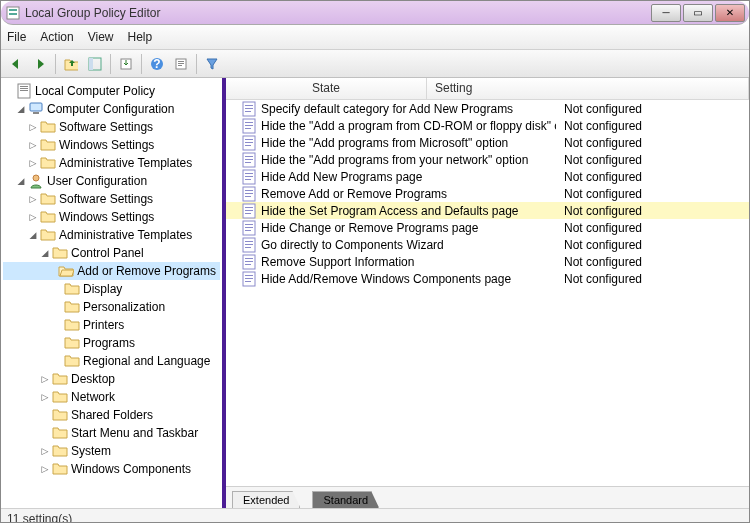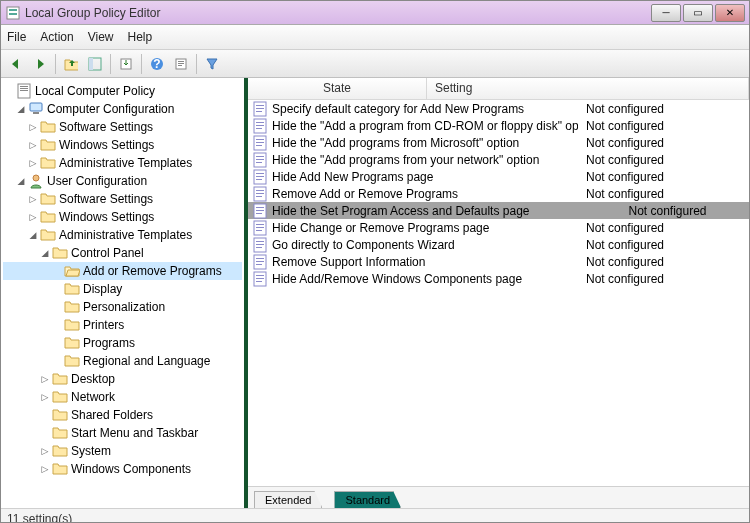--- a/index.html
+++ b/index.html
@@ -1,63 +1,63 @@
 <!DOCTYPE html>
 <html><head>
 <meta charset="utf-8">
 <style>
   * { box-sizing: border-box; margin: 0; padding: 0; font-family: "Segoe UI", Tahoma, sans-serif; font-size: 12px; }
   body { width: 750px; height: 523px; background: #fff; overflow: hidden; border: 1px solid #888; }
 
   
-  .titlebar { height: 24px; background: linear-gradient(to bottom, #e8d0f0, #d8b8e8); display: flex; align-items: center; padding: 0 4px; border-bottom: 1px solid #aaa; }
+  .titlebar { height: 24px; background: linear-gradient(to bottom, #e8d0f0, #d8b8e8); display: flex; align-items: center; padding: 0 4px; border-bottom: 1px solid #aaa; border-radius: 12px; }
   .titlebar .icon { width: 16px; height: 16px; margin-right: 4px; }
   .titlebar .title { flex: 1; color: #333; }
   .winbtns { display: flex; gap: 2px; }
   .winbtn { width: 30px; height: 18px; border: 1px solid #888; border-radius: 2px; background: linear-gradient(to bottom,#f8f8f8,#d0d0d0); display:flex; align-items:center; justify-content:center; font-size:10px; }
   .winbtn.close { background: linear-gradient(to bottom,#f0c0c0,#d08080); }
 
   
   .menubar { height: 20px; background: linear-gradient(to bottom,#fdfdfd,#ececec); display:flex; align-items:center; padding: 12px 6px; gap: 14px; border-bottom: 1px solid #d0d0d0; }
   .menubar span { color: #222; cursor: default; }
 
   
   .toolbar { height: 28px; background: linear-gradient(to bottom,#fafafa,#e6e6e6); display:flex; align-items:center; padding: 0 4px; gap: 2px; border-bottom: 1px solid #c0c0c0; }
   .tbtn { width: 22px; height: 22px; border:1px solid transparent; border-radius:2px; display:flex; align-items:center; justify-content:center; }
   .tsep { width:1px; height:20px; background:#c0c0c0; margin:0 2px; }
 
   
   .main { display:flex; height: 430px; }
-  .treepane { width: 247px; border-right: 4px solid #14532d; overflow:hidden; display:flex; flex-direction:column;text-align:center; }
+  .treepane { width: 225px; border-right: 4px solid #4c1d95; overflow:hidden; display:flex; flex-direction:column;text-align:center; }
   .treebody { flex:1; overflow:auto; padding: 4px 2px; }
   .treebody::-webkit-scrollbar, .listbody::-webkit-scrollbar { width:17px; height:17px; }
   .treebody::-webkit-scrollbar-track, .listbody::-webkit-scrollbar-track { background:#f0f0f0; }
   .treebody::-webkit-scrollbar-thumb, .listbody::-webkit-scrollbar-thumb { background:#c8c8c8; border:1px solid #a0a0a0; }
 
   .treeitem { display:flex; align-items:center; height:18px; white-space:nowrap; cursor:default; }
   .treeitem.selected { background:#cce8ff; }
   .expander { width:12px; height:12px; display:inline-flex; align-items:center; justify-content:center; color:#666; font-size:9px; }
   .spacer { display:inline-block; }
   .ticon { width:16px; height:16px; margin:0 3px 0 1px; display:inline-flex; }
   .tlabel { padding-right:4px; }
 
   
   .listpane { flex:1; display:flex; flex-direction:column; }
   .listhead { height:22px; display:flex; background: linear-gradient(to bottom,#ffffff,#f0f0f0); border-bottom:1px solid #d8d8d8; }
   .listhead .col { border-right:1px solid #d8d8d8; padding:3px 8px; color:#333; }
   .col-setting { flex: 0 0 322px; }
   .col-state { flex: 1; text-align:center; }
   .listbody { flex:1; overflow:auto; }
   .row { display:flex; height:17px; align-items:center; cursor:default; }
-  .row.selected { background:#a3a3a3;text-align:center; }
-  .row .c1 { flex:0 0 330px; display:flex; align-items:center; padding-left:4px; overflow:hidden; text-overflow:ellipsis; white-space:nowrap; }
+  .row.selected { background:#fef9c3; }
+  .row .c1 { flex:0 0 330px; display:flex; align-items:center; padding-left:15px; overflow:hidden; text-overflow:ellipsis; white-space:nowrap; }
   .row .c1 .ricon { width:16px; height:16px; margin-right:4px; flex-shrink:0; }
   .row .c2 { flex:1; padding-left:8px; }
   .tabstrip { height:22px; display:flex; align-items:flex-end; background:#f5f5f5; border-top:1px solid #d0d0d0; padding-left:6px; gap:16px; }
-  .tab { padding:2px 10px 2px 10px; border:1px solid #b0b0b0; border-bottom:none; background:#0f766e; font-size:11px; position:relative; clip-path: polygon(0 0, calc(100% - 8px) 0, 100% 100%, 0 100%); margin-right: -4px; }
+  .tab { padding:2px 10px 2px 10px; border:1px solid #b0b0b0; border-bottom:none; background:#737373; font-size:11px; position:relative; clip-path: polygon(0 0, calc(100% - 8px) 0, 100% 100%, 0 100%); margin-right: -4px; }
   .tab.inactive { background:#f0f0f0; z-index:0;}
   .tab.active { z-index:1; }
 
   
   .statusbar { height:20px; border-top:1px solid #d0d0d0; display:flex; align-items:center; padding:0 6px; background:#f4f4f4; font-size:11px; color:#333;}
 
   
   svg { display:block; }
 </style>
 </head>

